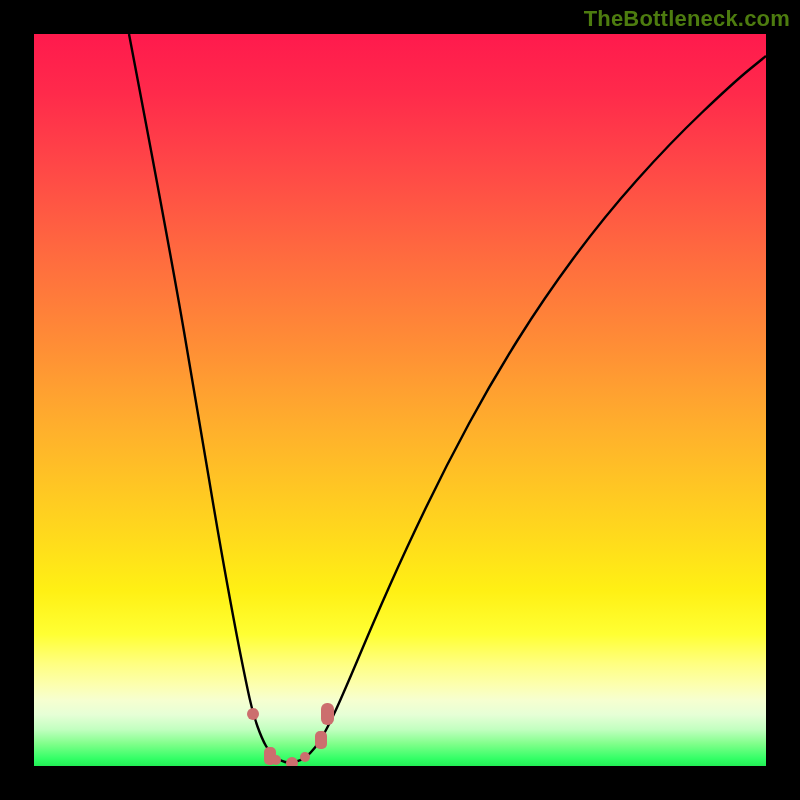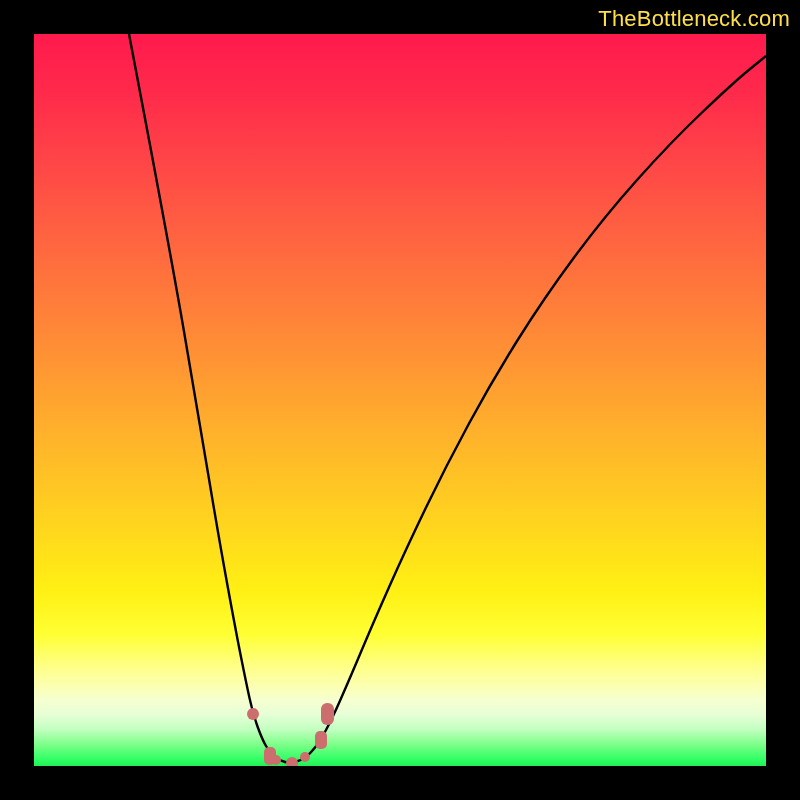--- a/index.html
+++ b/index.html
@@ -35,22 +35,22 @@
       #33ff66 99%,
       #22ee55 100%
     );
   }
   .watermark {
     position: absolute;
     top: 6px;
     right: 10px;
     font-family: Arial, Helvetica, sans-serif;
     font-size: 22px;
-    font-weight: 400;
-    color: #fde047;
+    font-weight: 700;
+    color: #4d7c0f;
     letter-spacing: 0.2px;
   }
   svg.curve {
     position: absolute;
     left: 0; top: 0;
     width: 732px; height: 732px;
   }
   .marker {
     fill: #cc6e6e;
   }

